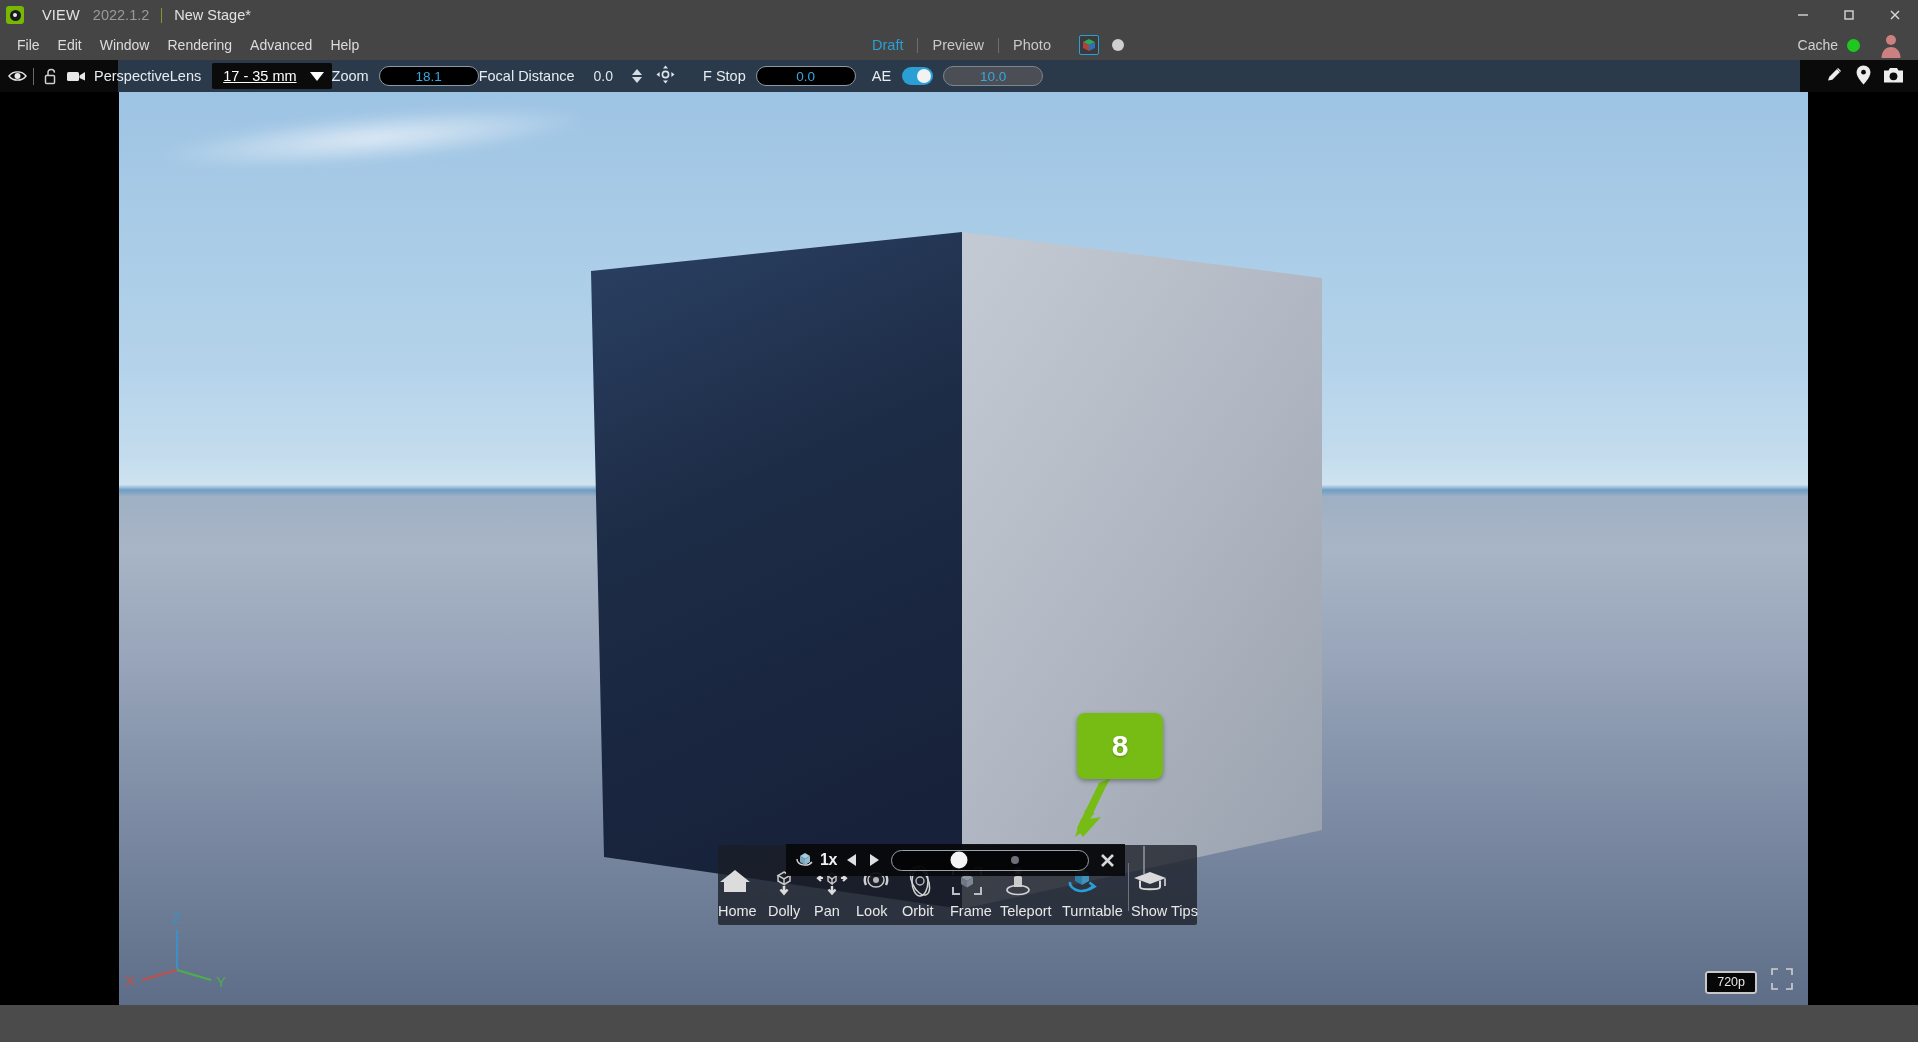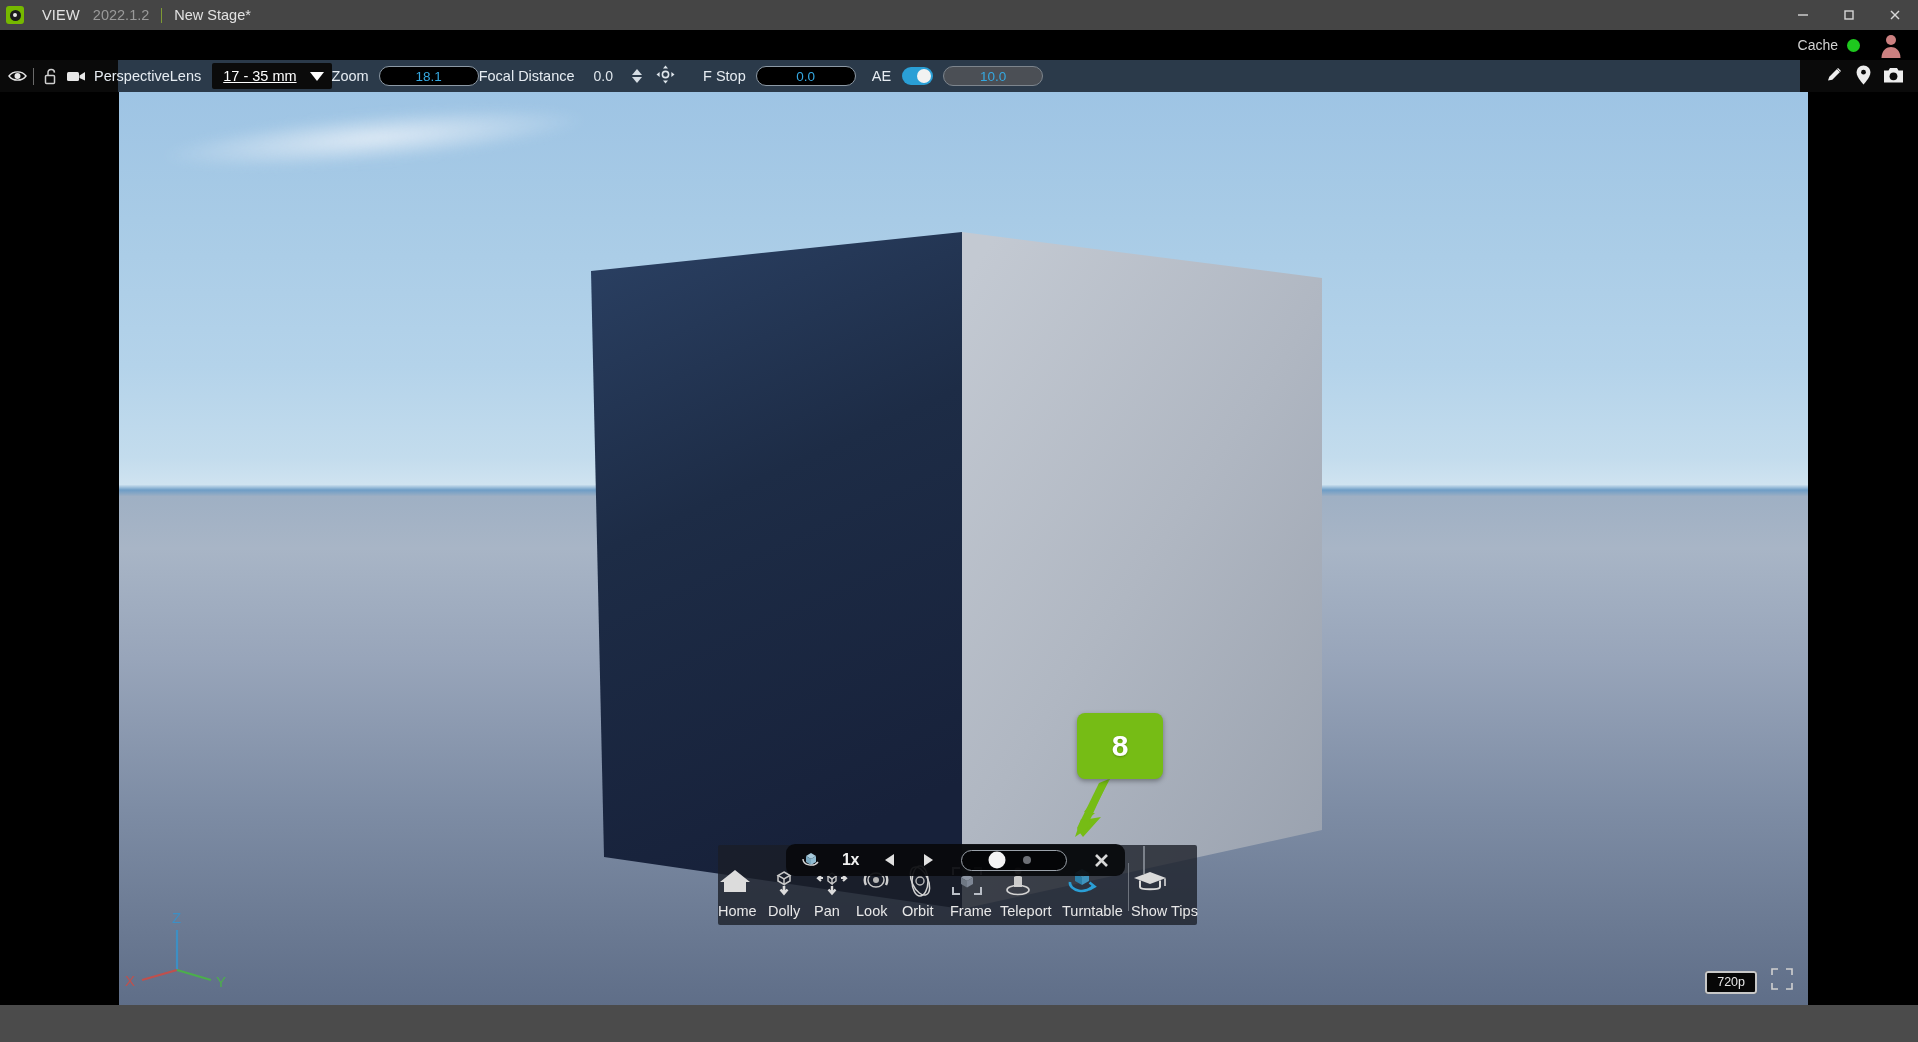--- a/index.html
+++ b/index.html
@@ -152,23 +152,22 @@
     padding:0 0 6px 0; position:relative;
   }
   .navicon{ height:44px; display:flex; align-items:center; justify-content:center; }
   .navlbl{ color:#e8e8e8; font-size:14.5px; line-height:16px; white-space:nowrap; }
   .navsep{ width:1px; height:48px; background:#6d737d; margin:0 2px 14px 2px; }
 
   
   .speedpop{
     position:absolute; left:68px; top:-1px; width:339px; height:32px;
     background:rgba(8,9,12,.92);
-    display:flex; align-items:center; gap:16px; padding:0 12px;
+    display:flex; align-items:center; gap:0px; padding:0 6px;
     z-index:5;
-    border-radius:9px;
   }
   .sp-cube{ width:26px; display:flex; align-items:center; justify-content:center; }
   .sp-rate{ color:#f0f0f0; font-size:16px; font-weight:bold; margin:0 4px 0 2px; letter-spacing:-.5px;}
   .sp-btn{ width:22px; display:flex;align-items:center;justify-content:center; }
   .sp-track{
     flex:1; height:21px; margin:0 6px; border-radius:11px;
     border:1px solid #9aa1a9; background:rgba(0,0,0,.55); position:relative;
   }
   .sp-handle{ position:absolute; left:34%; top:50%; transform:translate(-50%,-50%);
               width:17px;height:17px;border-radius:50%;background:#f4f4f4; }
@@ -232,21 +231,46 @@
       </div>
       <div class="wcbtn">
         <svg width="14" height="14" viewBox="0 0 14 14">
             <line x1="3" y1="3" x2="11" y2="11" stroke="#d6d6d6" stroke-width="1.4"></line>
             <line x1="11" y1="3" x2="3" y2="11" stroke="#d6d6d6" stroke-width="1.4"></line>
           </svg>
       </div>
     </div>
   </div>
 
-
+  <div class="menubar">
+    <span class="menuitem">File</span>
+    <span class="menuitem">Edit</span>
+    <span class="menuitem">Window</span>
+    <span class="menuitem">Rendering</span>
+    <span class="menuitem">Advanced</span>
+    <span class="menuitem">Help</span>
+  </div>
+
+  <div class="modecluster">
+    <div class="modeinner">
+      <span class="mode active">Draft</span>
+      <span class="modebar"></span>
+      <span class="mode">Preview</span>
+      <span class="modebar"></span>
+      <span class="mode">Photo</span>
+      <span class="cubeicon">
+        <svg width="14" height="14" viewBox="0 0 14 14">
+          <polygon points="7,1 13,4 7,7 1,4" fill="#2fa85b"></polygon>
+          <polygon points="1,4 7,7 7,13 1,10" fill="#b34040"></polygon>
+          <polygon points="13,4 13,10 7,13 7,7" fill="#2f6fb3"></polygon>
+        </svg>
+      </span>
+      <span class="circicon"></span>
+    </div>
+  </div>
 
   <div class="cacheblock">
     <span class="cachetxt">Cache</span>
     <span class="cachedot"></span>
   </div>
   <div class="avatar">
     <svg width="26" height="26" viewBox="0 0 26 26">
       <circle cx="13" cy="8" r="5" fill="#cc8080"></circle>
       <path d="M3.5 26 C3.5 18 9 15 13 15 C17 15 22.5 18 22.5 26 Z" fill="#cc8080"></path>
     </svg>

